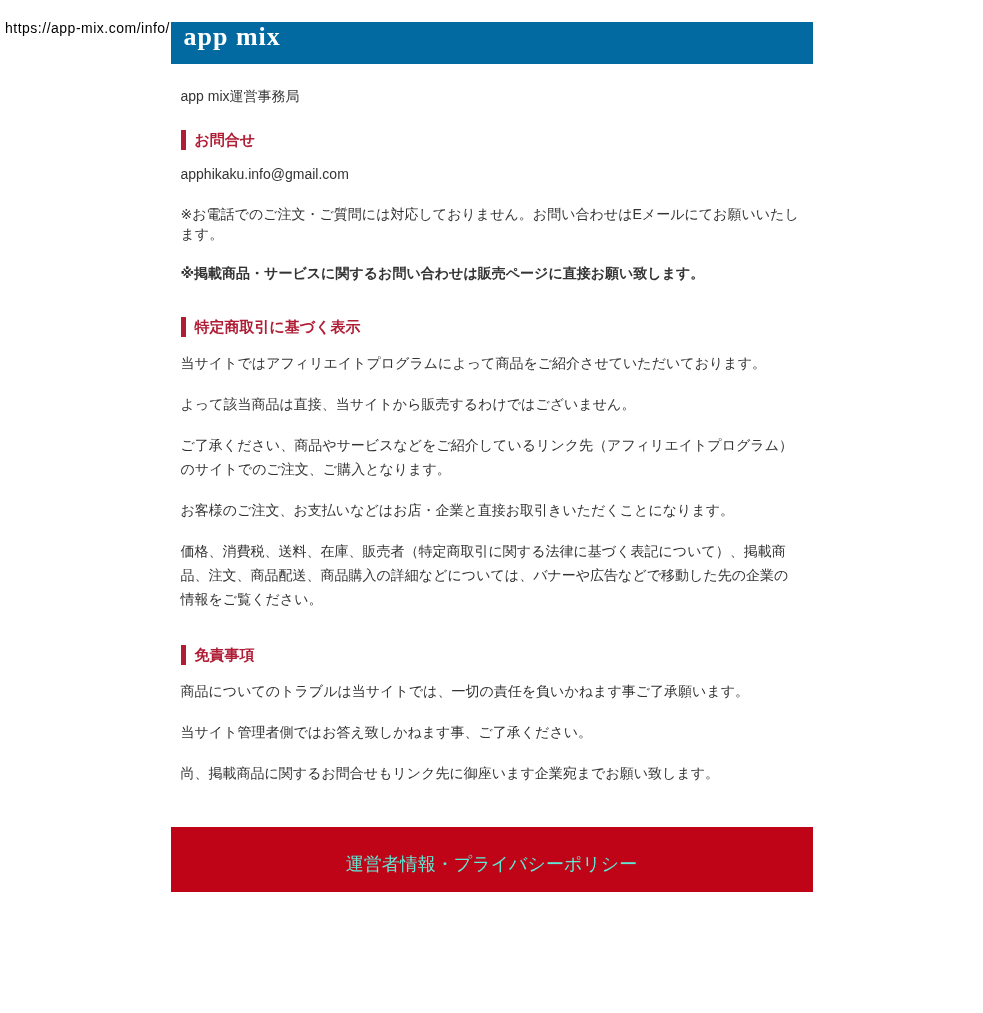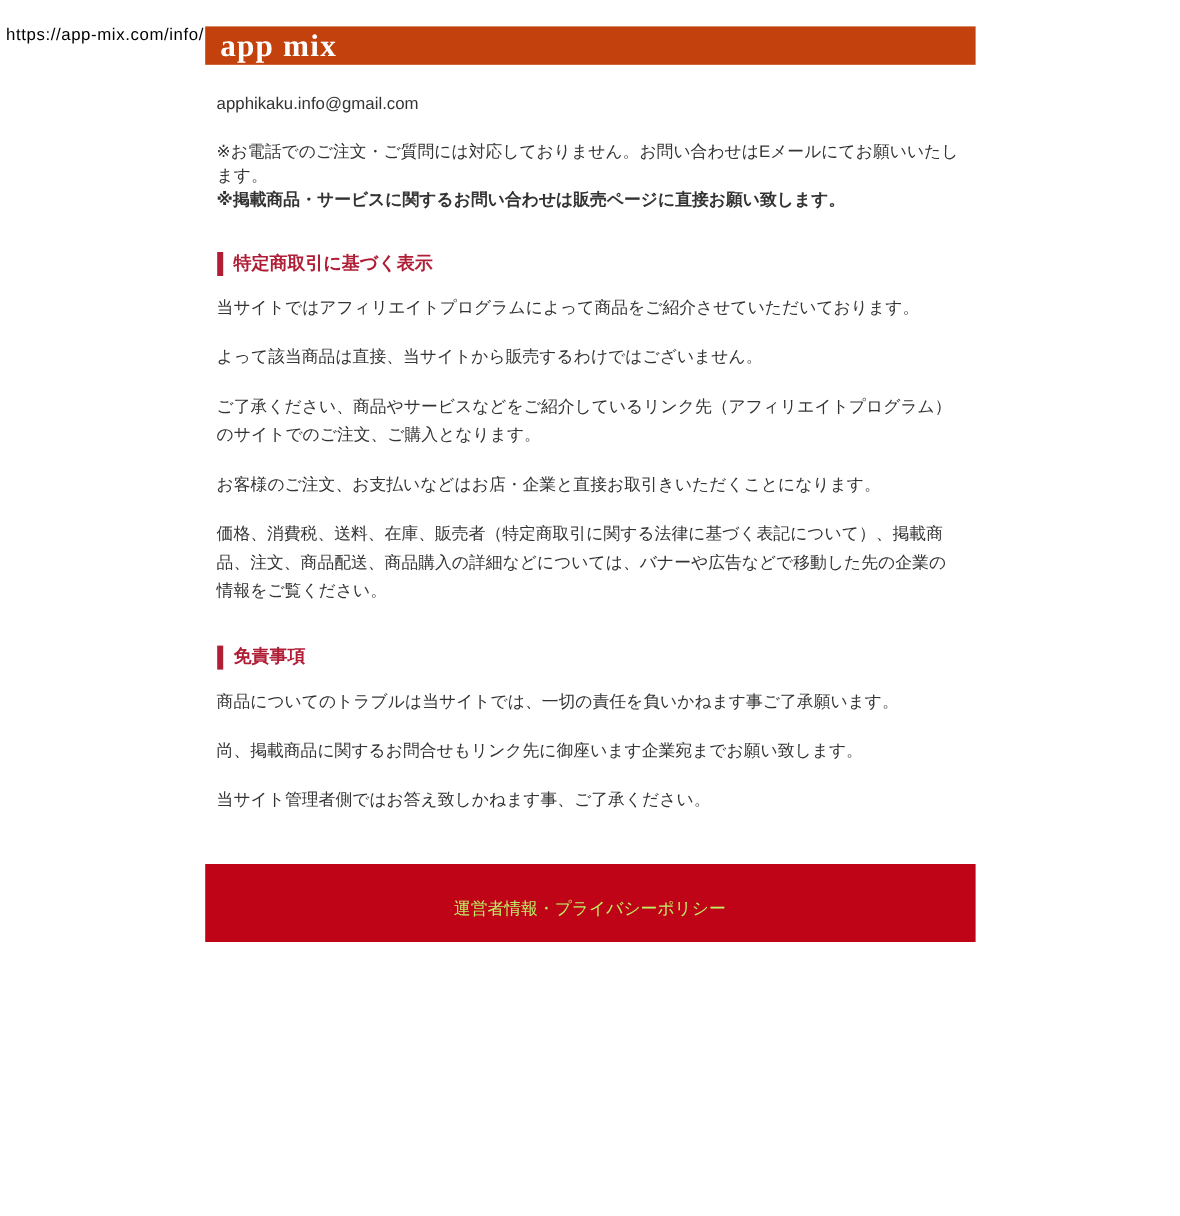--- a/index.html
+++ b/index.html
@@ -19,24 +19,24 @@
     letter-spacing: 0.5px;
   }
 
   .container {
     width: 642px;
     margin: 0 auto;
     padding-top: 22px;
   }
 
   .site-header {
-    background: #c2410c;
-    height: 32px;
+    background: #0369a1;
+    height: 42px;
     display: flex;
-    align-items: flex-end;
+    align-items: flex-start;
     padding-left: 13px;
     margin-bottom: 22px;
   }
   .site-title {
     font-family: "Liberation Serif", "DejaVu Serif", serif;
     font-weight: bold;
     font-size: 26px;
     color: #ffffff;
     letter-spacing: 1px;
     cursor: pointer;
@@ -66,81 +66,84 @@
     margin-bottom: 14px;
   }
 
   .email-line {
     line-height: 20px;
     margin-bottom: 20px;
   }
 
   .note-line {
     line-height: 20px;
+    margin-bottom: 19px;
   }
   .note-line:last-child { margin-bottom: 0; font-weight: bold; }
 
   .para {
     width: 620px;
     line-height: 24px;
     margin-bottom: 17px;
   }
   .para:last-child { margin-bottom: 0; }
 
   .site-footer {
     background: #bf0418;
     margin-top: 42px;
     margin-bottom: 3px;
     padding: 27px 10px 18px 10px;
     text-align: center;
     color: #ffffff;
   }
   .footer-link {
     display: inline-block;
-    font-size: 14px;
+    font-size: 18px;
     line-height: 20px;
-    color: #bef264;
+    color: #5eead4;
     text-decoration: none;
     cursor: pointer;
   }
 </style>
 </head>
 <body>
 
 <div class="url-bar">https://app-mix.com/info/</div>
 
 <div class="container">
 
   <header class="site-header">
     <span class="site-title">app mix</span>
   </header>
 
   <main class="content">
 
+    <p class="operator-line">app mix運営事務局</p>
 
     <section class="section">
+      <h2 class="section-heading">お問合せ</h2>
       <p class="email-line">apphikaku.info@gmail.com</p>
       <p class="note-line">※お電話でのご注文・ご質問には対応しておりません。お問い合わせはEメールにてお願いいたします。</p>
       <p class="note-line">※掲載商品・サービスに関するお問い合わせは販売ページに直接お願い致します。</p>
     </section>
 
     <section class="section">
       <h2 class="section-heading">特定商取引に基づく表示</h2>
       <p class="para">当サイトではアフィリエイトプログラムによって商品をご紹介させていただいております。</p>
       <p class="para">よって該当商品は直接、当サイトから販売するわけではございません。</p>
       <p class="para">ご了承ください、商品やサービスなどをご紹介しているリンク先（アフィリエイトプログラム）のサイトでのご注文、ご購入となります。</p>
       <p class="para">お客様のご注文、お支払いなどはお店・企業と直接お取引きいただくことになります。</p>
       <p class="para">価格、消費税、送料、在庫、販売者（特定商取引に関する法律に基づく表記について）、掲載商品、注文、商品配送、商品購入の詳細などについては、バナーや広告などで移動した先の企業の情報をご覧ください。</p>
     </section>
 
     <section class="section">
       <h2 class="section-heading">免責事項</h2>
       <p class="para">商品についてのトラブルは当サイトでは、一切の責任を負いかねます事ご了承願います。</p>
+      <p class="para">当サイト管理者側ではお答え致しかねます事、ご了承ください。</p>
       <p class="para">尚、掲載商品に関するお問合せもリンク先に御座います企業宛までお願い致します。</p>
-      <p class="para">当サイト管理者側ではお答え致しかねます事、ご了承ください。</p>
     </section>
 
   </main>
 
   <footer class="site-footer">
     <a class="footer-link">運営者情報・プライバシーポリシー</a>
     
   </footer>
 
 </div>

